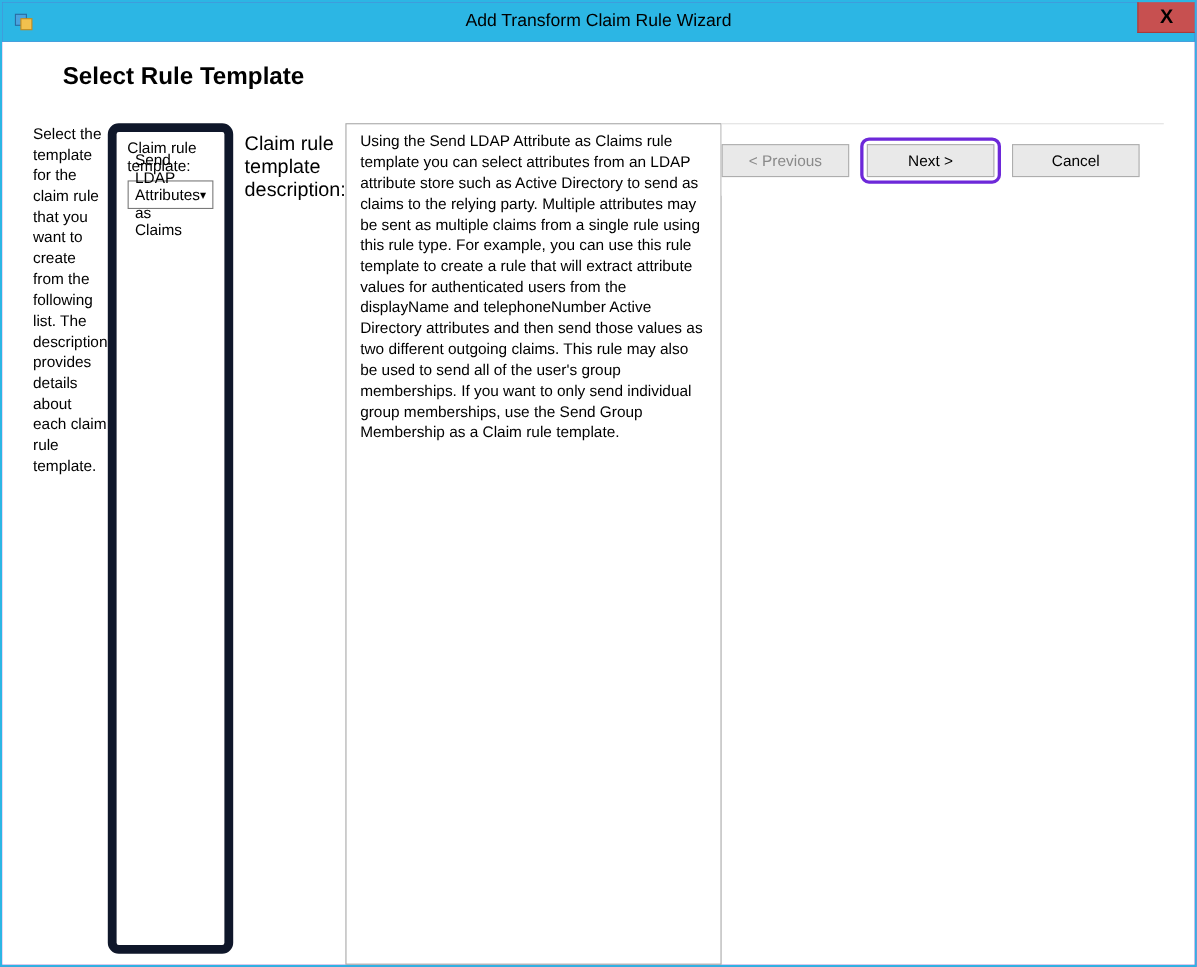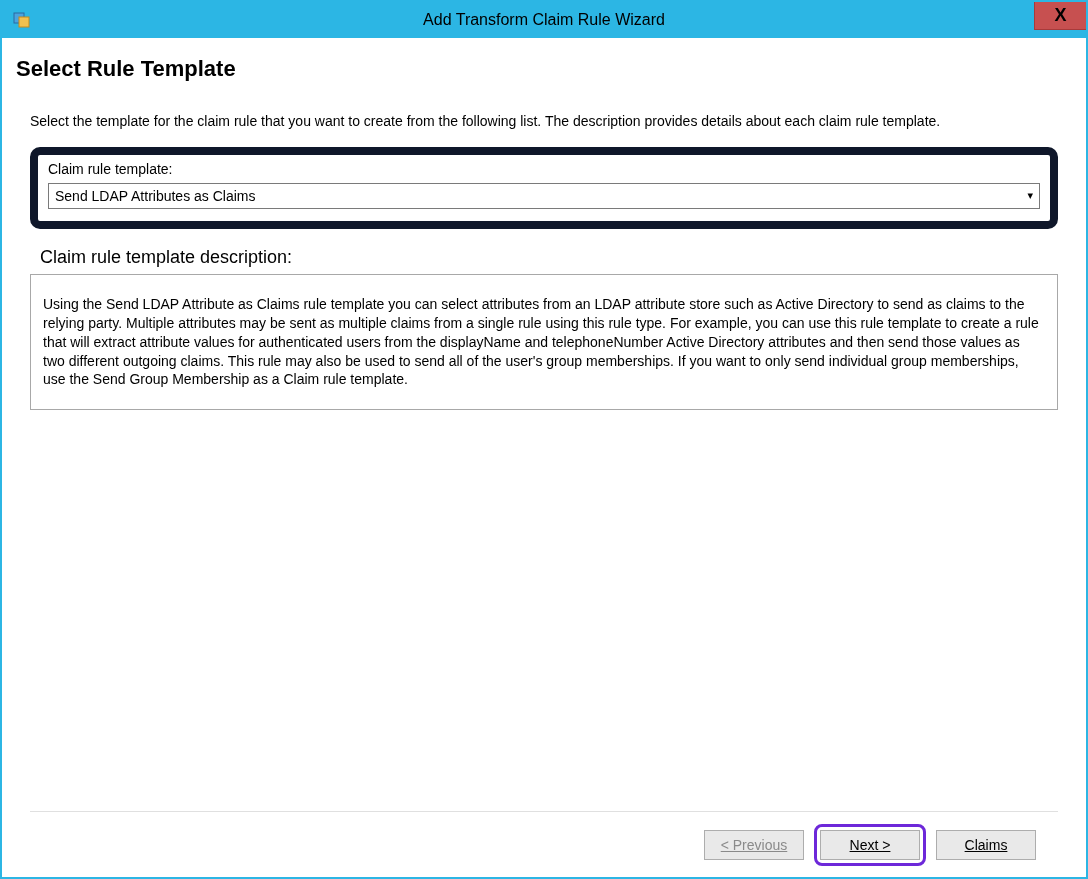--- a/index.html
+++ b/index.html
@@ -62,20 +62,21 @@
       flex: 1;
       background: #fff;
       display: flex;
       flex-direction: column;
     }
     .page-heading {
       font-size: 22px;
       font-weight: bold;
       padding: 18px 14px 16px;
       color: #000;
+      margin-left: 41px;
     }
     .two-col {
       flex: 1;
       display: flex;
     }
     .sidebar {
       width: 252px;
       background: #fff;
       border-right: 1px solid #f0f0f0;
     }
@@ -99,21 +100,21 @@
       border-radius: 50%;
       margin-right: 8px;
       flex-shrink: 0;
     }
     .bullet-green { background: #2fbf3a; }
     .bullet-blue { background: #2f6ede; }
     .main-panel {
       flex: 1;
       padding: 14px 28px 0 28px;
       display: flex;
-      flex-direction: column;
+      flex-direction: row;
     }
     .intro-text {
       font-size: 14px;
       color: #000;
       line-height: 1.35;
       margin-bottom: 16px;
     }
     .highlight-group {
       border: 8px solid #0f172a;
       border-radius: 10px;
@@ -140,49 +141,48 @@
     .dropdown-chevron {
       font-size: 11px;
       color: #000;
     }
     .desc-label {
       font-size: 18px;
       margin: 8px 0 6px 10px;
     }
     .desc-box {
       border: 1px solid #a8a8a8;
-      padding: 20px 12px;
+      padding: 6px 12px;
       font-size: 14px;
       line-height: 1.35;
       color: #000;
       margin: 0 0 0 0;
     }
     .spacer { flex: 1; }
     .button-row {
       height: 66px;
       border-top: 1px solid #e0e0e0;
       display: flex;
       align-items: center;
       justify-content: flex-end;
       padding: 0 22px 0 0;
       gap: 10px;
       background: #fff;
     }
     .btn {
-      width: 100px;
+      width: 116px;
       height: 30px;
       border: 1px solid #adadad;
       background: #e9e9e9;
       font-size: 14px;
       color: #000;
       display: flex;
       align-items: center;
       justify-content: center;
       cursor: pointer;
-      text-decoration: underline;
     }
     .btn-disabled {
       color: #8a8a8a;
       cursor: default;
     }
     .btn-highlight-wrap {
       border: 3px solid #6d28d9;
       border-radius: 8px;
       padding: 3px;
     }
@@ -228,19 +228,19 @@
         <div class="button-row">
           <div class="btn btn-disabled">
             <span>&lt; Previous</span>
           </div>
           <div class="btn-highlight-wrap">
             <div class="btn">
               <span>Next &gt;</span>
             </div>
           </div>
           <div class="btn">
-            <span>Claims</span>
+            <span>Cancel</span>
           </div>
         </div>
       </div>
     </div>
   </div>
 </div>
 
 </body></html>

